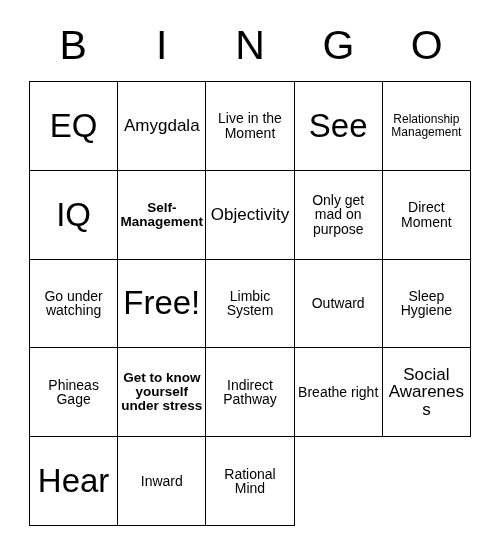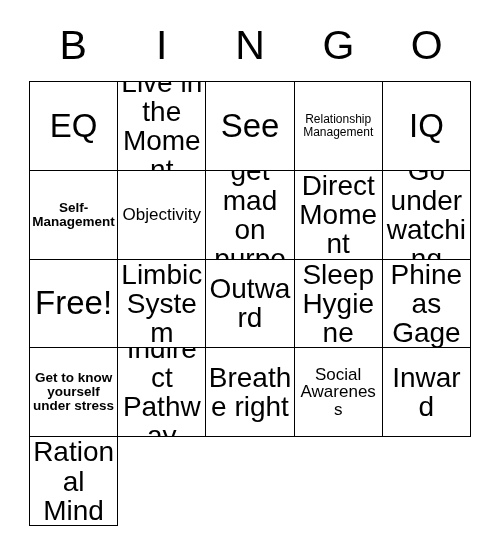--- a/index.html
+++ b/index.html
@@ -76,41 +76,44 @@
     display: block;
     width: 100%;
     line-height: 1.04;
     color: #000000;
     word-wrap: break-word;
   }
 
   
   .sz-xl  { font-size: 33px; }
   .sz-lg  { font-size: 30px; }
-  .sz-md  { font-size: 28px; }
+  .sz-md  { font-size: 14px; }
   .sz-sm  { font-size: 17px; }
   .sz-xs  { font-size: 13.5px; font-weight: bold; }
   .sz-xxs { font-size: 12px; }
 </style>
 </head>
 <body>
 
 <div id="card">
 
   <div class="header-row">
     <div class="header-letter">B</div>
     <div class="header-letter">I</div>
     <div class="header-letter">N</div>
     <div class="header-letter">G</div>
     <div class="header-letter">O</div>
   </div>
 
   <div class="grid" id="bingo-grid">
       <div class="cell">
         <span class="cell-text sz-xl">EQ</span>
+      </div>
+      <div class="cell">
+        <span class="cell-text sz-sm">Amygdala</span>
       </div>
       <div class="cell">
         <span class="cell-text sz-md">Live in the Moment</span>
       </div>
       <div class="cell">
         <span class="cell-text sz-xl">See</span>
       </div>
       <div class="cell">
         <span class="cell-text sz-xxs">Relationship Management</span>
       </div>
@@ -153,20 +156,23 @@
       <div class="cell">
         <span class="cell-text sz-md">Indirect Pathway</span>
       </div>
       <div class="cell">
         <span class="cell-text sz-md">Breathe right</span>
       </div>
       <div class="cell">
         <span class="cell-text sz-sm">Social Awareness</span>
       </div>
       <div class="cell">
+        <span class="cell-text sz-xl">Hear</span>
+      </div>
+      <div class="cell">
         <span class="cell-text sz-md">Inward</span>
       </div>
       <div class="cell">
         <span class="cell-text sz-md">Rational Mind</span>
       </div>
     </div>
 
 </div>
 
 </body></html>

